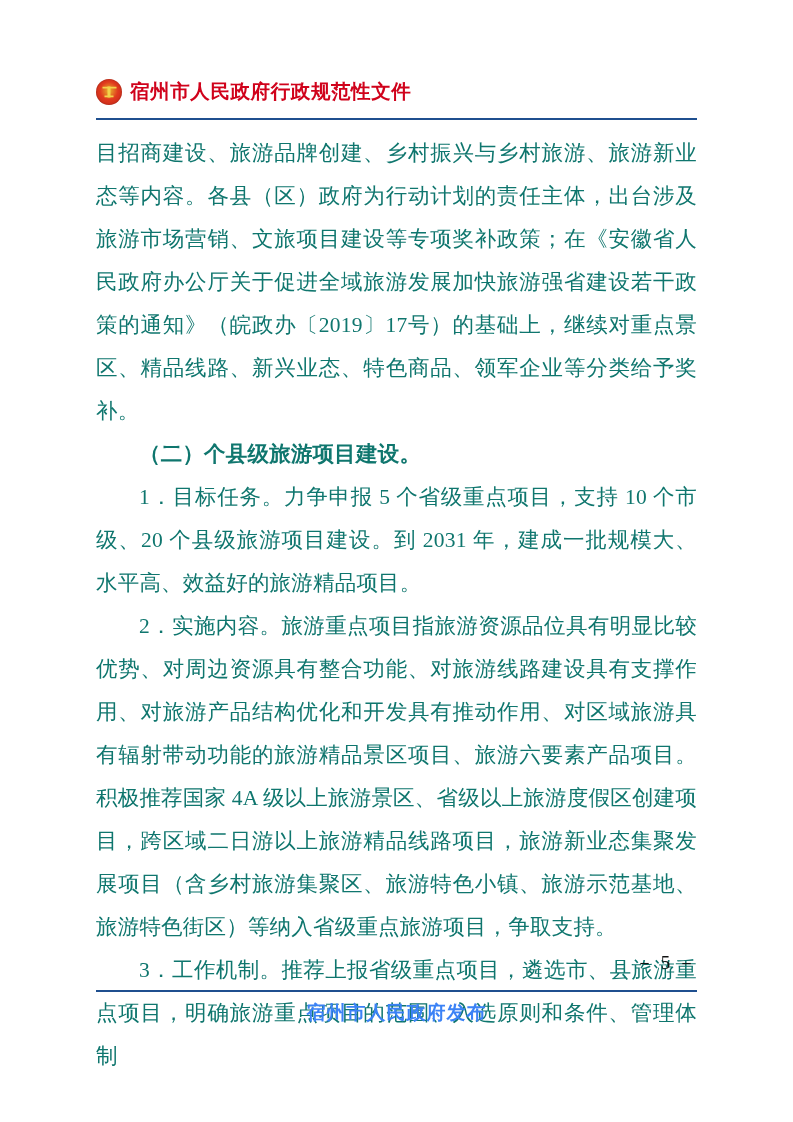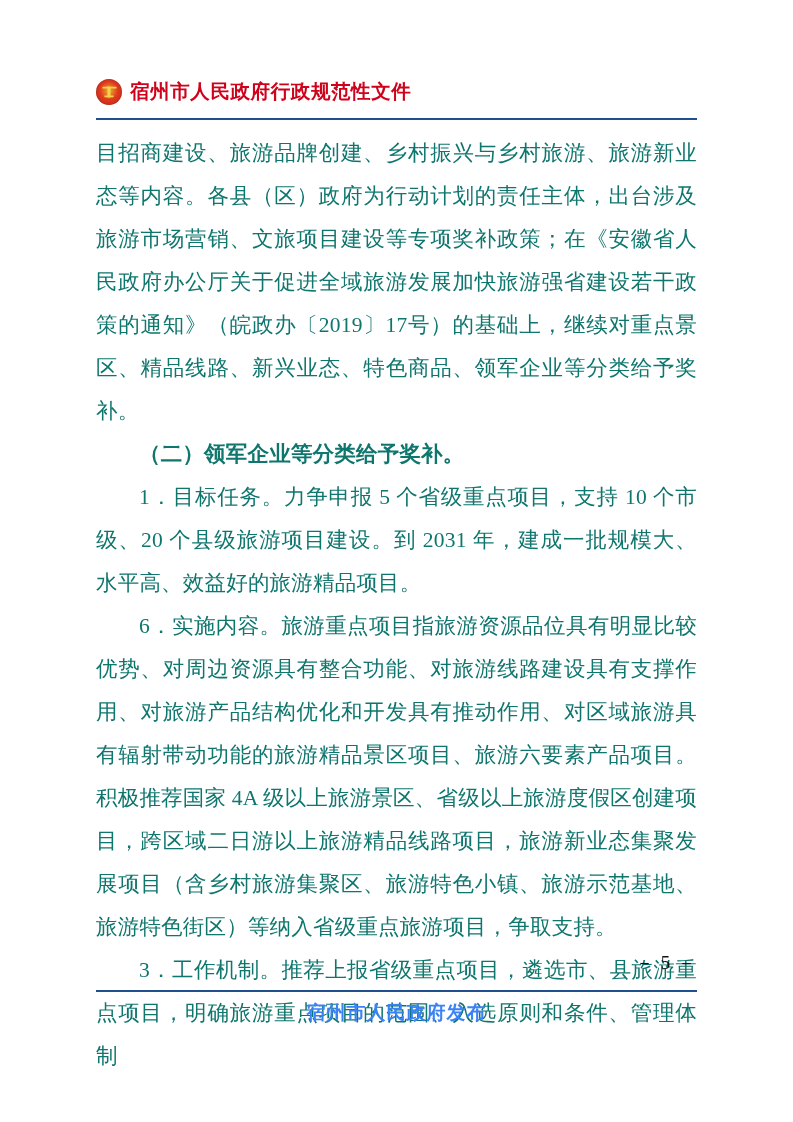--- a/index.html
+++ b/index.html
@@ -137,23 +137,23 @@
 
   <div class="doc-header">
     <span class="emblem"></span>
     <span class="header-title">宿州市人民政府行政规范性文件</span>
   </div>
 
   <div class="header-rule"></div>
 
   <div class="doc-body">
     <p class="para">目招商建设、旅游品牌创建、乡村振兴与乡村旅游、旅游新业态等内容。各县（区）政府为行动计划的责任主体，出台涉及旅游市场营销、文旅项目建设等专项奖补政策；在《安徽省人民政府办公厅关于促进全域旅游发展加快旅游强省建设若干政策的通知》（皖政办〔2019〕17号）的基础上，继续对重点景区、精品线路、新兴业态、特色商品、领军企业等分类给予奖补。</p>
-    <p class="para indent bold">（二）领军企业等分类给予奖补。</p>
+    <p class="para indent bold">（二）个县级旅游项目建设。</p>
     <p class="para indent">1．目标任务。力争申报 5 个省级重点项目，支持 10 个市级、20 个县级旅游项目建设。到 2031 年，建成一批规模大、水平高、效益好的旅游精品项目。</p>
-    <p class="para indent">6．实施内容。旅游重点项目指旅游资源品位具有明显比较优势、对周边资源具有整合功能、对旅游线路建设具有支撑作用、对旅游产品结构优化和开发具有推动作用、对区域旅游具有辐射带动功能的旅游精品景区项目、旅游六要素产品项目。积极推荐国家 4A 级以上旅游景区、省级以上旅游度假区创建项目，跨区域二日游以上旅游精品线路项目，旅游新业态集聚发展项目（含乡村旅游集聚区、旅游特色小镇、旅游示范基地、旅游特色街区）等纳入省级重点旅游项目，争取支持。</p>
+    <p class="para indent">2．实施内容。旅游重点项目指旅游资源品位具有明显比较优势、对周边资源具有整合功能、对旅游线路建设具有支撑作用、对旅游产品结构优化和开发具有推动作用、对区域旅游具有辐射带动功能的旅游精品景区项目、旅游六要素产品项目。积极推荐国家 4A 级以上旅游景区、省级以上旅游度假区创建项目，跨区域二日游以上旅游精品线路项目，旅游新业态集聚发展项目（含乡村旅游集聚区、旅游特色小镇、旅游示范基地、旅游特色街区）等纳入省级重点旅游项目，争取支持。</p>
     <p class="para indent">3．工作机制。推荐上报省级重点项目，遴选市、县旅游重点项目，明确旅游重点项目的范围、入选原则和条件、管理体制</p>
   </div>
 
   <div class="page-number">－ 5 －</div>
   <div class="footer-rule"></div>
   <div class="footer-text">宿州市人民政府发布</div>
 
 </div>
 
 </body></html>

